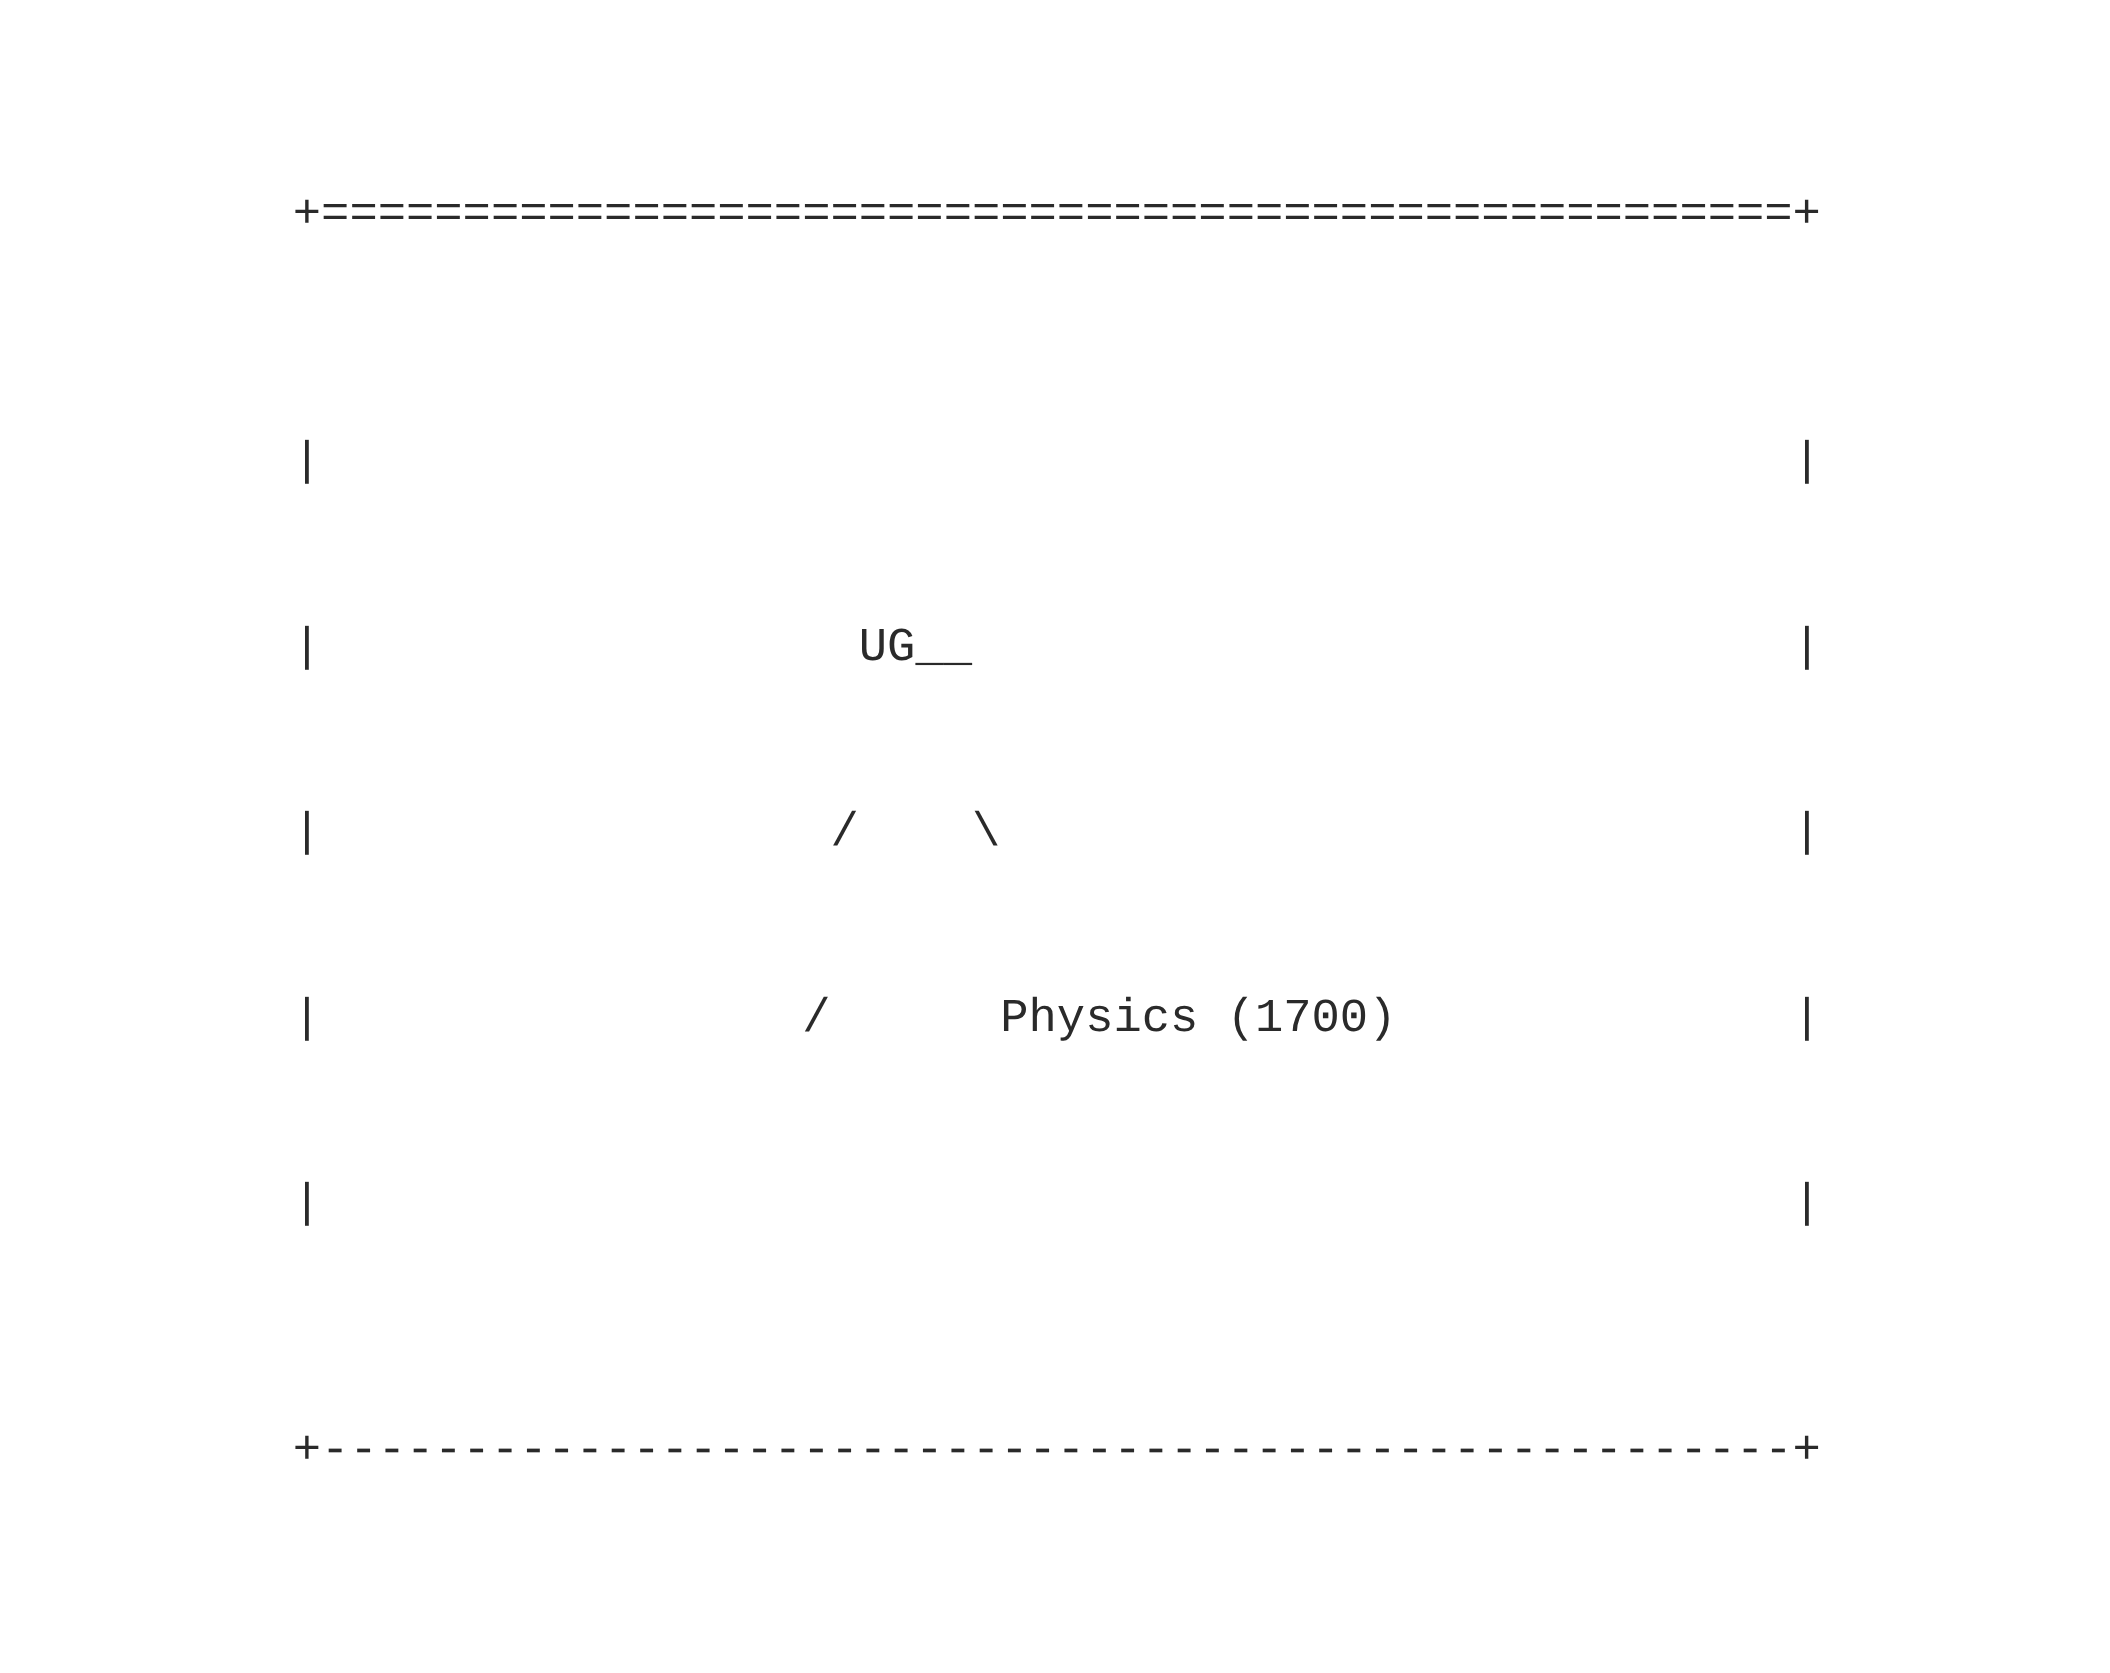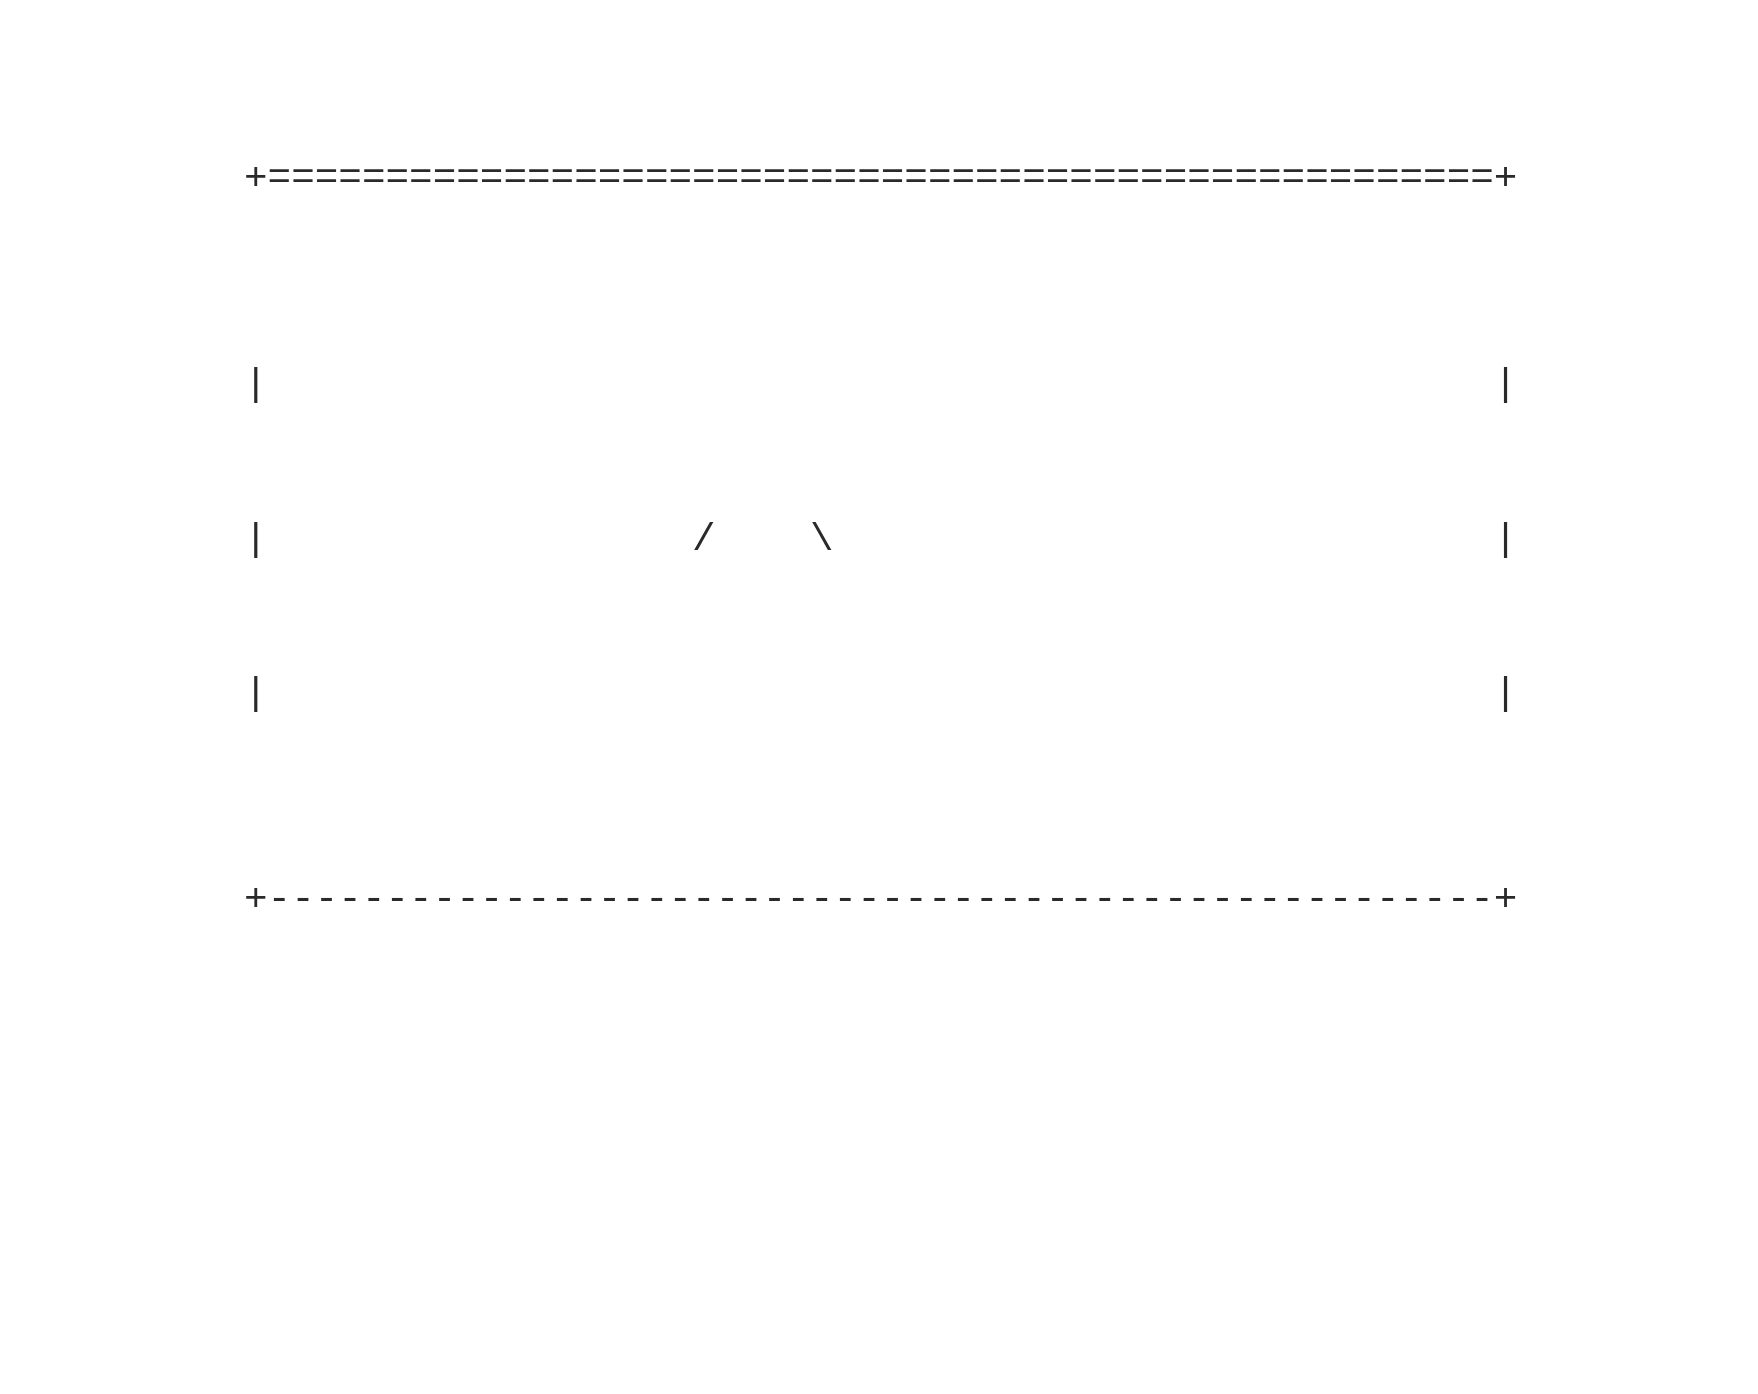--- a/index.html
+++ b/index.html
@@ -17,21 +17,23 @@
   .row { display: block; height: 51.5px; white-space: pre; }
   .seg { white-space: pre; }
 </style>
 </head>
 <body>
 
 <div class="figure">
   <div class="row">+====================================================+</div>
 
   <div class="row"><span class="seg">|</span><span class="seg">                                                    </span><span class="seg">|</span></div>
+  <div class="row"><span class="seg">|</span><span class="seg">                   UG__                             </span><span class="seg">|</span></div>
   <div class="row"><span class="seg">|</span><span class="seg">                  /    \                            </span><span class="seg">|</span></div>
+  <div class="row"><span class="seg">|</span><span class="seg">                 /      Physics (1700)              </span><span class="seg">|</span></div>
   <div class="row"><span class="seg">|</span><span class="seg">                                                    </span><span class="seg">|</span></div>
 
   <div class="row">+----------------------------------------------------+</div>
 
   
   
   
   
   
   

